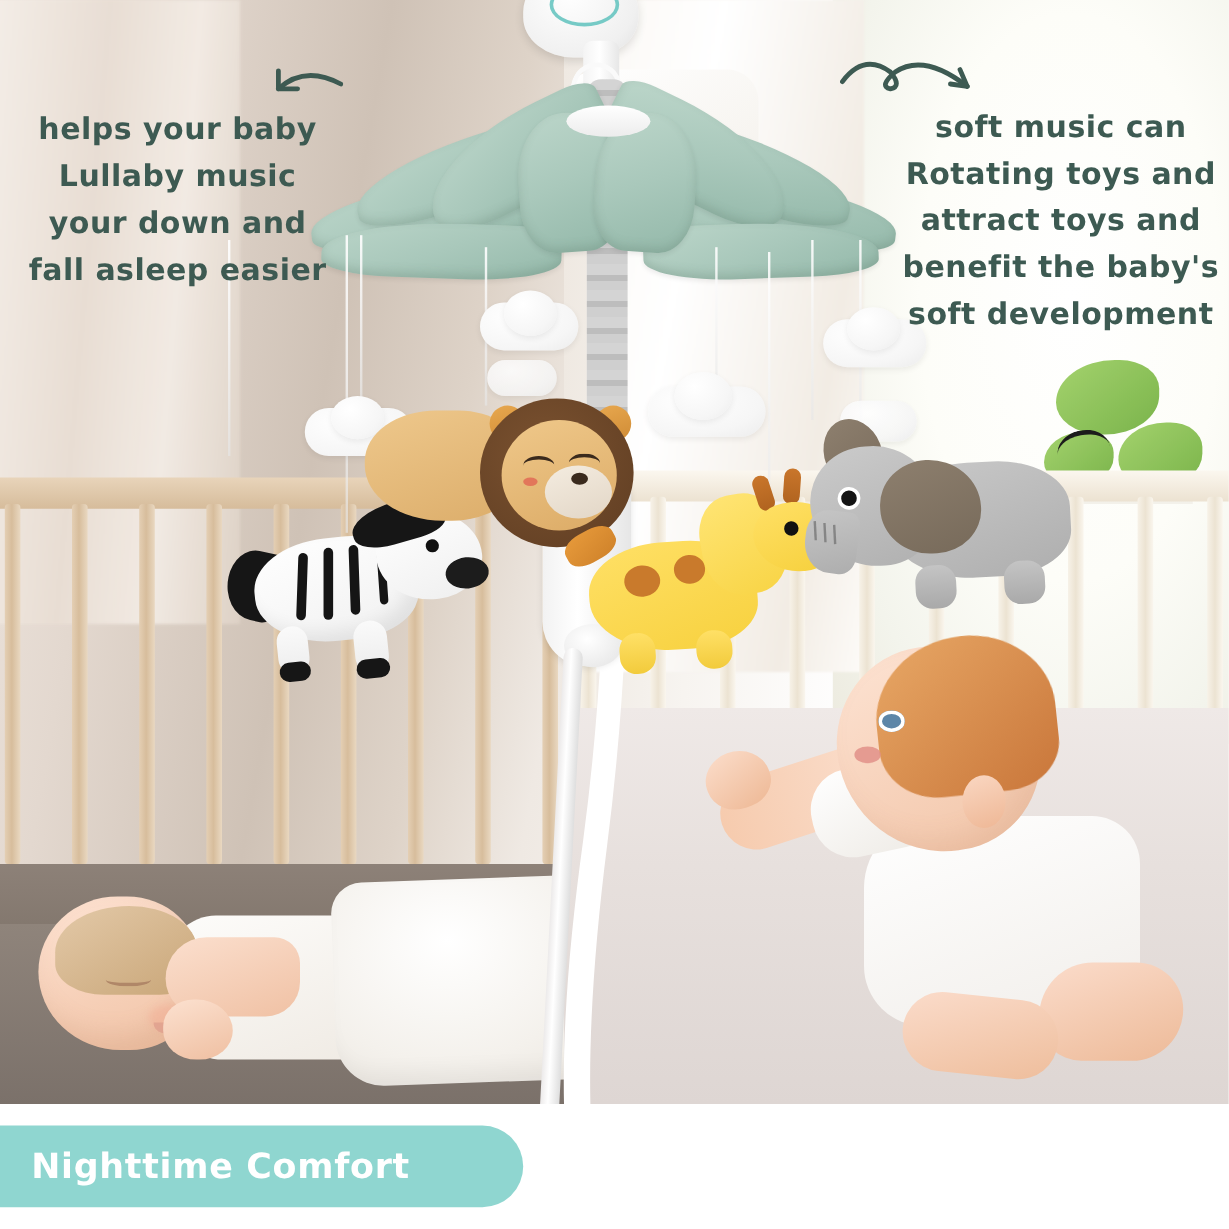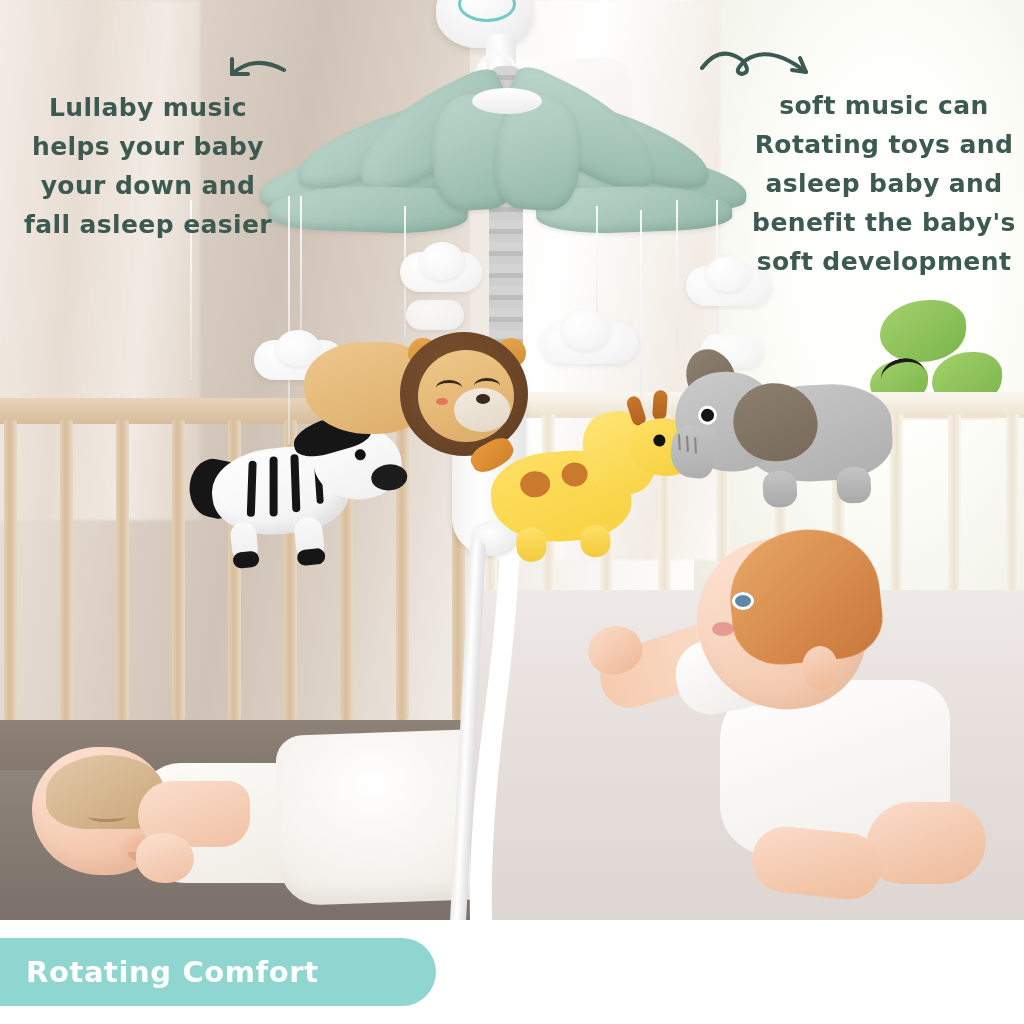--- a/index.html
+++ b/index.html
@@ -578,38 +578,38 @@
       <div class="ele-ear"></div>
     </div>
   </div>
 
   <svg class="arrow" style="left:196px;top:52px;width:90px;height:60px;" viewBox="0 0 90 60">
     <path d="M88 18 Q58 2 36 22" stroke="#3d5a52" stroke-width="4" fill="none" stroke-linecap="round"></path>
     <path d="M36 22 L52 22 M36 22 L36 7" stroke="#3d5a52" stroke-width="4" fill="none" stroke-linecap="round"></path>
   </svg>
 
   <div class="annot annot-left">
+    <div>helps your baby</div>
     <div>Lullaby music</div>
-    <div>helps your baby</div>
     <div>your down and</div>
     <div>fall asleep easier</div>
   </div>
 
   <svg class="arrow" style="left:700px;top:42px;width:120px;height:62px;" viewBox="0 0 120 62">
     <path d="M2 26 Q20 2 42 18 Q52 30 42 32 Q32 30 46 18 Q70 2 106 30" stroke="#3d5a52" stroke-width="4" fill="none" stroke-linecap="round" stroke-linejoin="round"></path>
     <path d="M106 30 L92 28 M106 30 L100 16" stroke="#3d5a52" stroke-width="4" fill="none" stroke-linecap="round"></path>
   </svg>
 
   <div class="annot annot-right">
     <div>soft music can</div>
     <div>Rotating toys and</div>
-    <div>asleep baby and</div>
+    <div>attract toys and</div>
     <div>benefit the baby's</div>
     <div>soft development</div>
   </div>
 
   <div class="banners">
     <div class="pill pill-left">
-      <span>Rotating Comfort</span>
+      <span>Nighttime Comfort</span>
     </div>
   </div>
 
 </div>
 
 </body></html>

